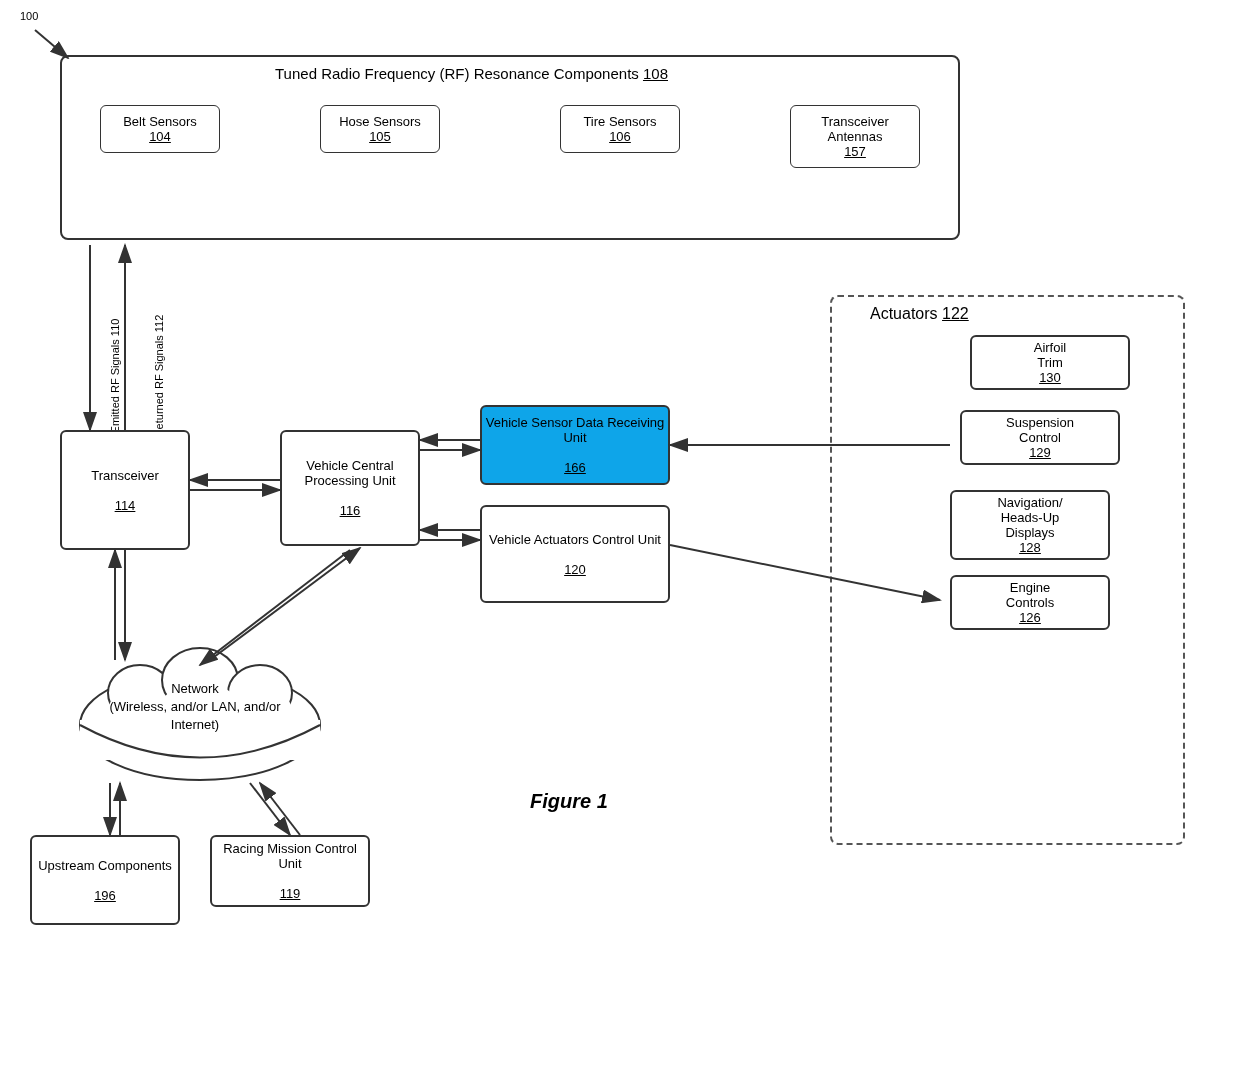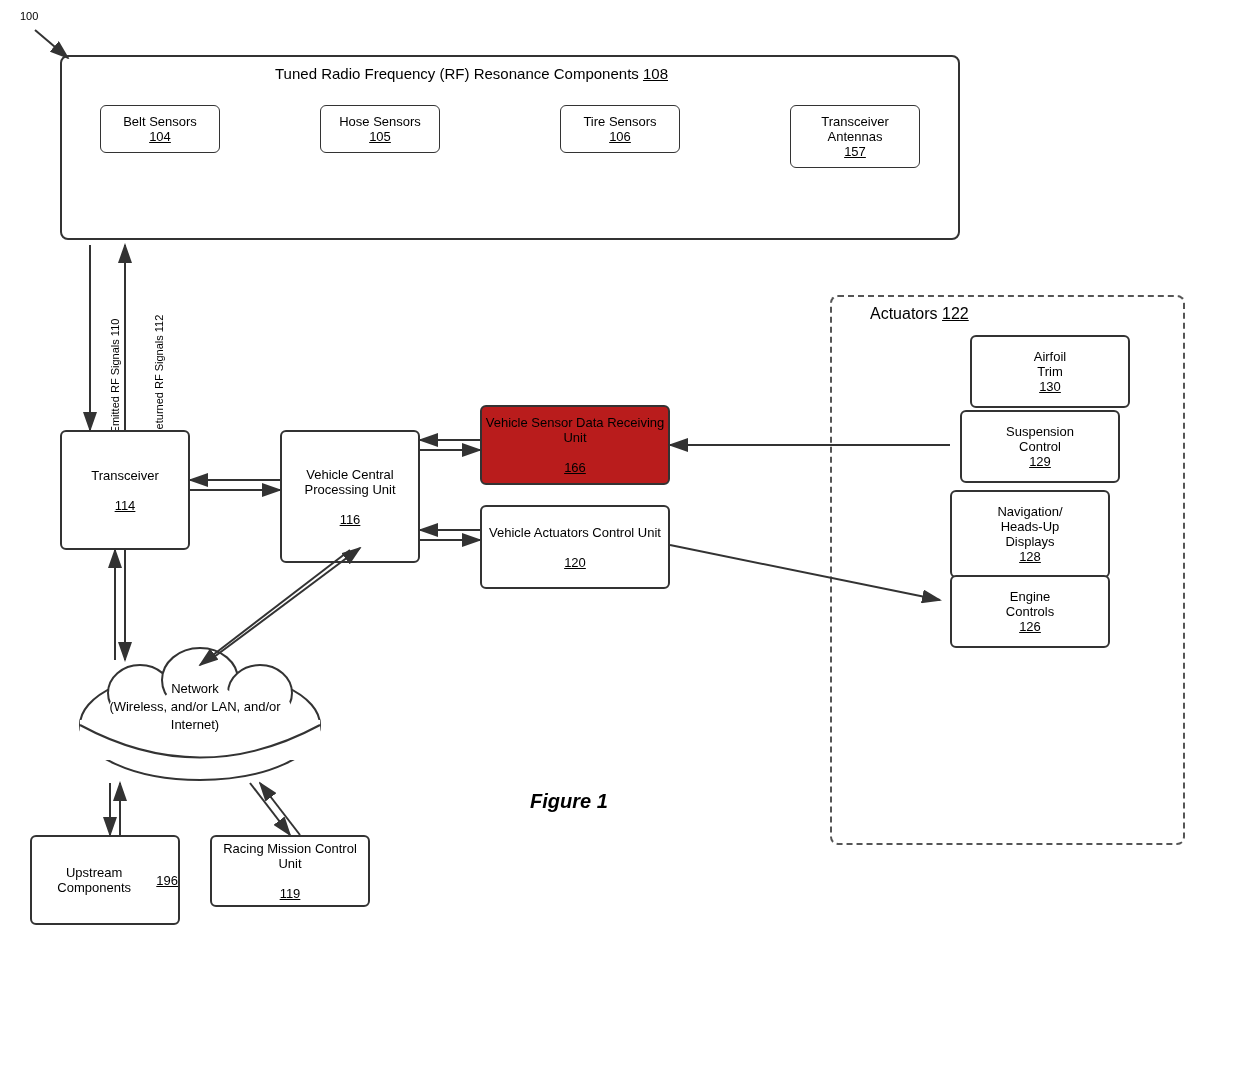--- a/index.html
+++ b/index.html
@@ -81,21 +81,21 @@
       text-align: center;
       background: #fff;
     }
 
     
     .vcpu-box {
       position: absolute;
       top: 430px;
       left: 280px;
       width: 140px;
-      height: 133px;
+      height: 116px;
       border: 2px solid #333;
       border-radius: 6px;
       display: flex;
       flex-direction: column;
       align-items: center;
       justify-content: center;
       text-align: center;
       background: #fff;
     }
 
@@ -106,30 +106,30 @@
       left: 480px;
       width: 190px;
       height: 80px;
       border: 2px solid #333;
       border-radius: 6px;
       display: flex;
       flex-direction: column;
       align-items: center;
       justify-content: center;
       text-align: center;
-      background: #b91c1c;
+      background: #0ea5e9;
     }
 
     
     .vacu-box {
       position: absolute;
       top: 505px;
       left: 480px;
       width: 190px;
-      height: 84px;
+      height: 98px;
       border: 2px solid #333;
       border-radius: 6px;
       display: flex;
       flex-direction: column;
       align-items: center;
       justify-content: center;
       text-align: center;
       background: #fff;
     }
 
@@ -146,21 +146,21 @@
     
     .upstream-box {
       position: absolute;
       top: 835px;
       left: 30px;
       width: 150px;
       height: 90px;
       border: 2px solid #333;
       border-radius: 6px;
       display: flex;
-      flex-direction: row;
+      flex-direction: column;
       align-items: center;
       justify-content: center;
       text-align: center;
       background: #fff;
     }
 
     
     .rmc-box {
       position: absolute;
       top: 835px;
@@ -200,21 +200,21 @@
       position: absolute;
       border: 2px solid #333;
       border-radius: 6px;
       background: #fff;
       display: flex;
       flex-direction: column;
       align-items: center;
       justify-content: flex-end;
       text-align: center;
       width: 160px;
-      padding: 12px 10px;
+      padding: 3px 10px;
     }
 
     .airfoil-box { top: 335px; left: 970px; }
     .suspension-box { top: 410px; left: 960px; }
     .navhud-box { top: 490px; left: 950px; }
     .engine-box { top: 575px; left: 950px; }
     .doors-box { top: 655px; left: 940px; }
 
     
     .figure-label {

